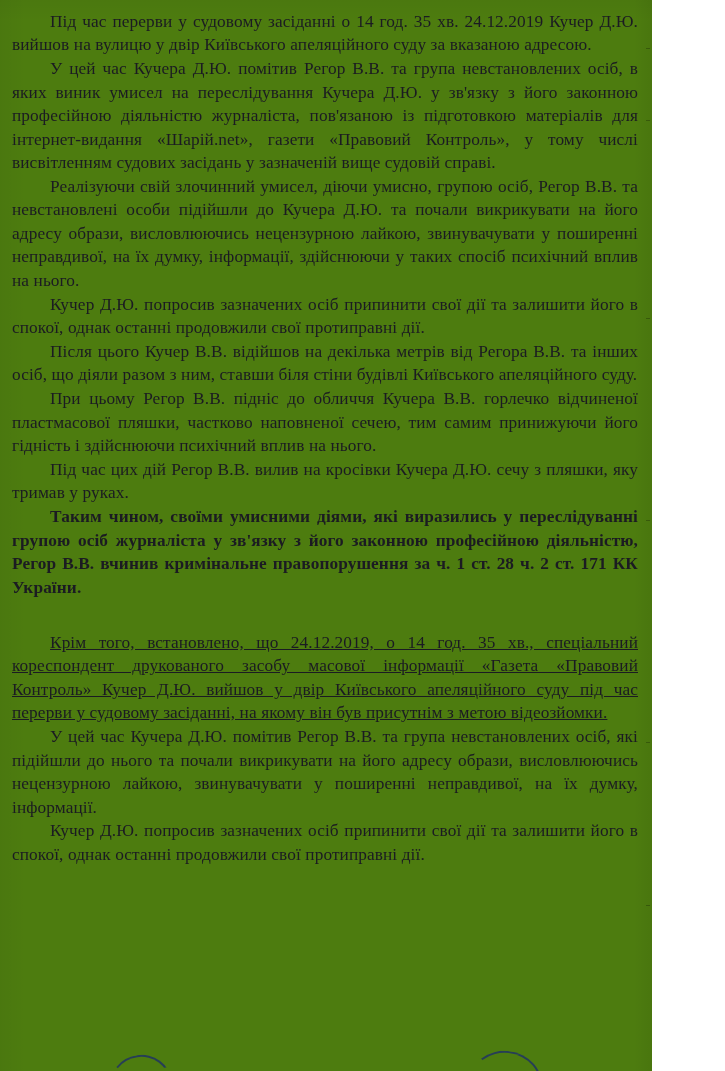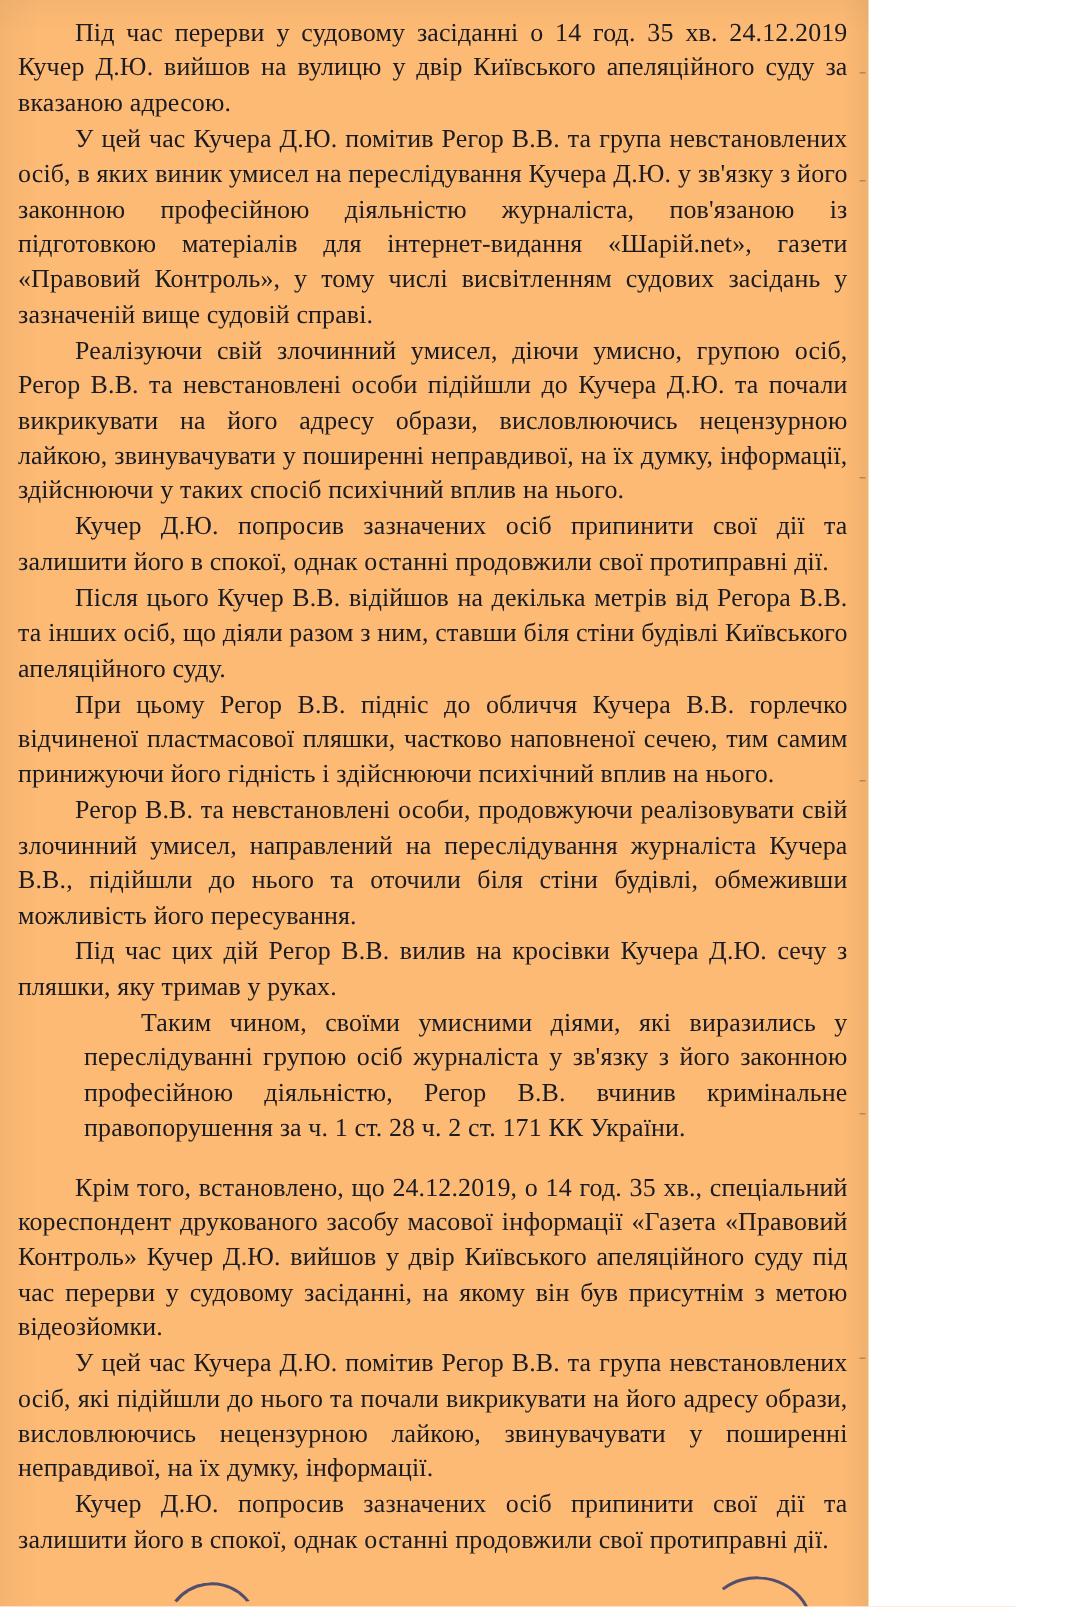--- a/index.html
+++ b/index.html
@@ -8,23 +8,23 @@
     background: #ffffff;
   }
   body {
     width: 725px;
     height: 1071px;
     overflow: hidden;
     font-family: "Liberation Serif", serif;
   }
   .page {
     position: relative;
-    width: 579px;
+    width: 652px;
     height: 1071px;
-    background: #fdba74;
+    background: #4d7c0f;
     box-sizing: border-box;
     padding: 10px 14px 0 12px;
   }
   
   .page::before {
     content: "";
     position: absolute;
     inset: 0;
     background:
       linear-gradient(to right, rgba(0,0,0,0.035) 0px, rgba(0,0,0,0.0) 26px),
@@ -38,25 +38,25 @@
     line-height: 1.355;
     color: #1b1b22;
     text-align: justify;
     letter-spacing: 0.1px;
   }
   p {
     margin: 0 0 0.5px 0;
     text-indent: 38px;
   }
   p.bold {
-    font-weight: normal;
-    margin-left: 44px;
+    font-weight: bold;
   }
   p.gap-before {
-    margin-top: 16px;
+    margin-top: 32px;
+    text-decoration: underline;
   }
   .signature-area {
     position: absolute;
     left: 0;
     right: 0;
     bottom: 0;
     height: 26px;
     overflow: hidden;
     pointer-events: none;
   }
@@ -92,21 +92,20 @@
 <div class="page">
 
   <div class="doc-body">
 
     <p class="">Під час перерви у судовому засіданні о 14 год. 35 хв. 24.12.2019 Кучер Д.Ю. вийшов на вулицю у двір Київського апеляційного суду за вказаною адресою.</p>
     <p class="">У цей час Кучера Д.Ю. помітив Регор В.В. та група невстановлених осіб, в яких виник умисел на переслідування Кучера Д.Ю. у зв'язку з його законною професійною діяльністю журналіста, пов'язаною із підготовкою матеріалів для інтернет-видання «Шарій.net», газети «Правовий Контроль», у тому числі висвітленням судових засідань у зазначеній вище судовій справі.</p>
     <p class="">Реалізуючи свій злочинний умисел, діючи умисно, групою осіб, Регор В.В. та невстановлені особи підійшли до Кучера Д.Ю. та почали викрикувати на його адресу образи, висловлюючись нецензурною лайкою, звинувачувати у поширенні неправдивої, на їх думку, інформації, здійснюючи у таких спосіб психічний вплив на нього.</p>
     <p class="">Кучер Д.Ю. попросив зазначених осіб припинити свої дії та залишити його в спокої, однак останні продовжили свої протиправні дії.</p>
     <p class="">Після цього Кучер В.В. відійшов на декілька метрів від Регора В.В. та інших осіб, що діяли разом з ним, ставши біля стіни будівлі Київського апеляційного суду.</p>
     <p class="">При цьому Регор В.В. підніс до обличчя Кучера В.В. горлечко відчиненої пластмасової пляшки, частково наповненої сечею, тим самим принижуючи його гідність і здійснюючи психічний вплив на нього.</p>
-    <p class="">Регор В.В. та невстановлені особи, продовжуючи реалізовувати свій злочинний умисел, направлений на переслідування журналіста Кучера В.В., підійшли до нього та оточили біля стіни будівлі, обмеживши можливість його пересування.</p>
     <p class="">Під час цих дій Регор В.В. вилив на кросівки Кучера Д.Ю. сечу з пляшки, яку тримав у руках.</p>
     <p class="bold">Таким чином, своїми умисними діями, які виразились у переслідуванні групою осіб журналіста у зв'язку з його законною професійною діяльністю, Регор В.В. вчинив кримінальне правопорушення за ч. 1 ст. 28 ч. 2 ст. 171 КК України.</p>
     <p class="gap-before">Крім того, встановлено, що 24.12.2019, о 14 год. 35 хв., спеціальний кореспондент друкованого засобу масової інформації «Газета «Правовий Контроль» Кучер Д.Ю. вийшов у двір Київського апеляційного суду під час перерви у судовому засіданні, на якому він був присутнім з метою відеозйомки.</p>
     <p class="">У цей час Кучера Д.Ю. помітив Регор В.В. та група невстановлених осіб, які підійшли до нього та почали викрикувати на його адресу образи, висловлюючись нецензурною лайкою, звинувачувати у поширенні неправдивої, на їх думку, інформації.</p>
     <p class="">Кучер Д.Ю. попросив зазначених осіб припинити свої дії та залишити його в спокої, однак останні продовжили свої протиправні дії.</p>
 
   </div>
 
   <div class="signature-area">
     <span class="sig-stroke sig-a"></span>

